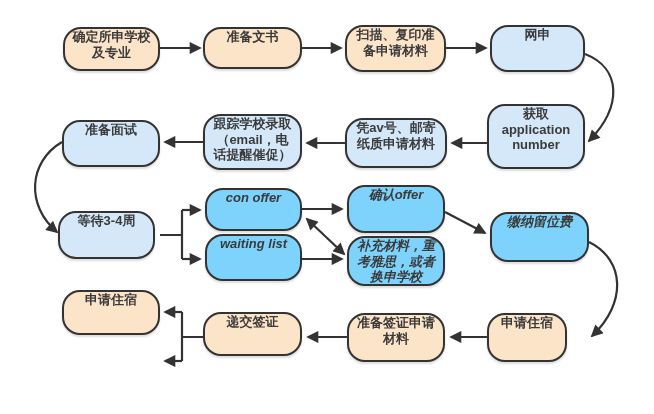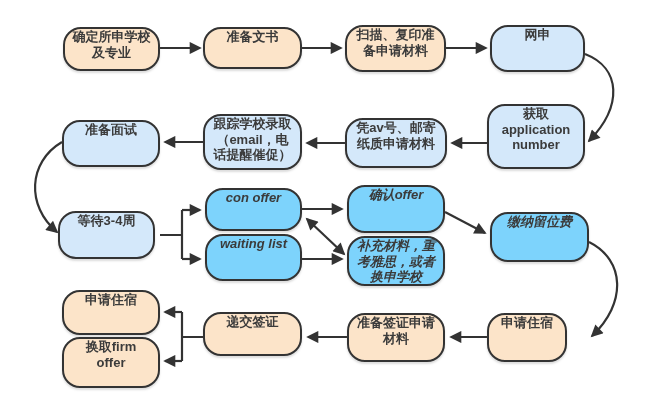--- a/index.html
+++ b/index.html
@@ -132,24 +132,20 @@
 考雅思，或者
 换申学校</span>
   </div>
   <div class="node green" style="left:490px;top:212px;width:99px;height:50px">
     <span>缴纳留位费</span>
   </div>
 
   <div class="node orange" style="left:62px;top:290px;width:98px;height:45px">
     <span>申请住宿</span>
   </div>
-  <div class="node orange" style="left:62px;top:337px;width:98px;height:51px">
-    <span>换取firm
-offer</span>
-  </div>
   <div class="node orange" style="left:203px;top:312px;width:99px;height:44px">
     <span>递交签证</span>
   </div>
   <div class="node orange" style="left:347px;top:313px;width:98px;height:49px">
     <span>准备签证申请
 材料</span>
   </div>
   <div class="node orange" style="left:487px;top:313px;width:80px;height:49px">
     <span>申请住宿</span>
   </div>

